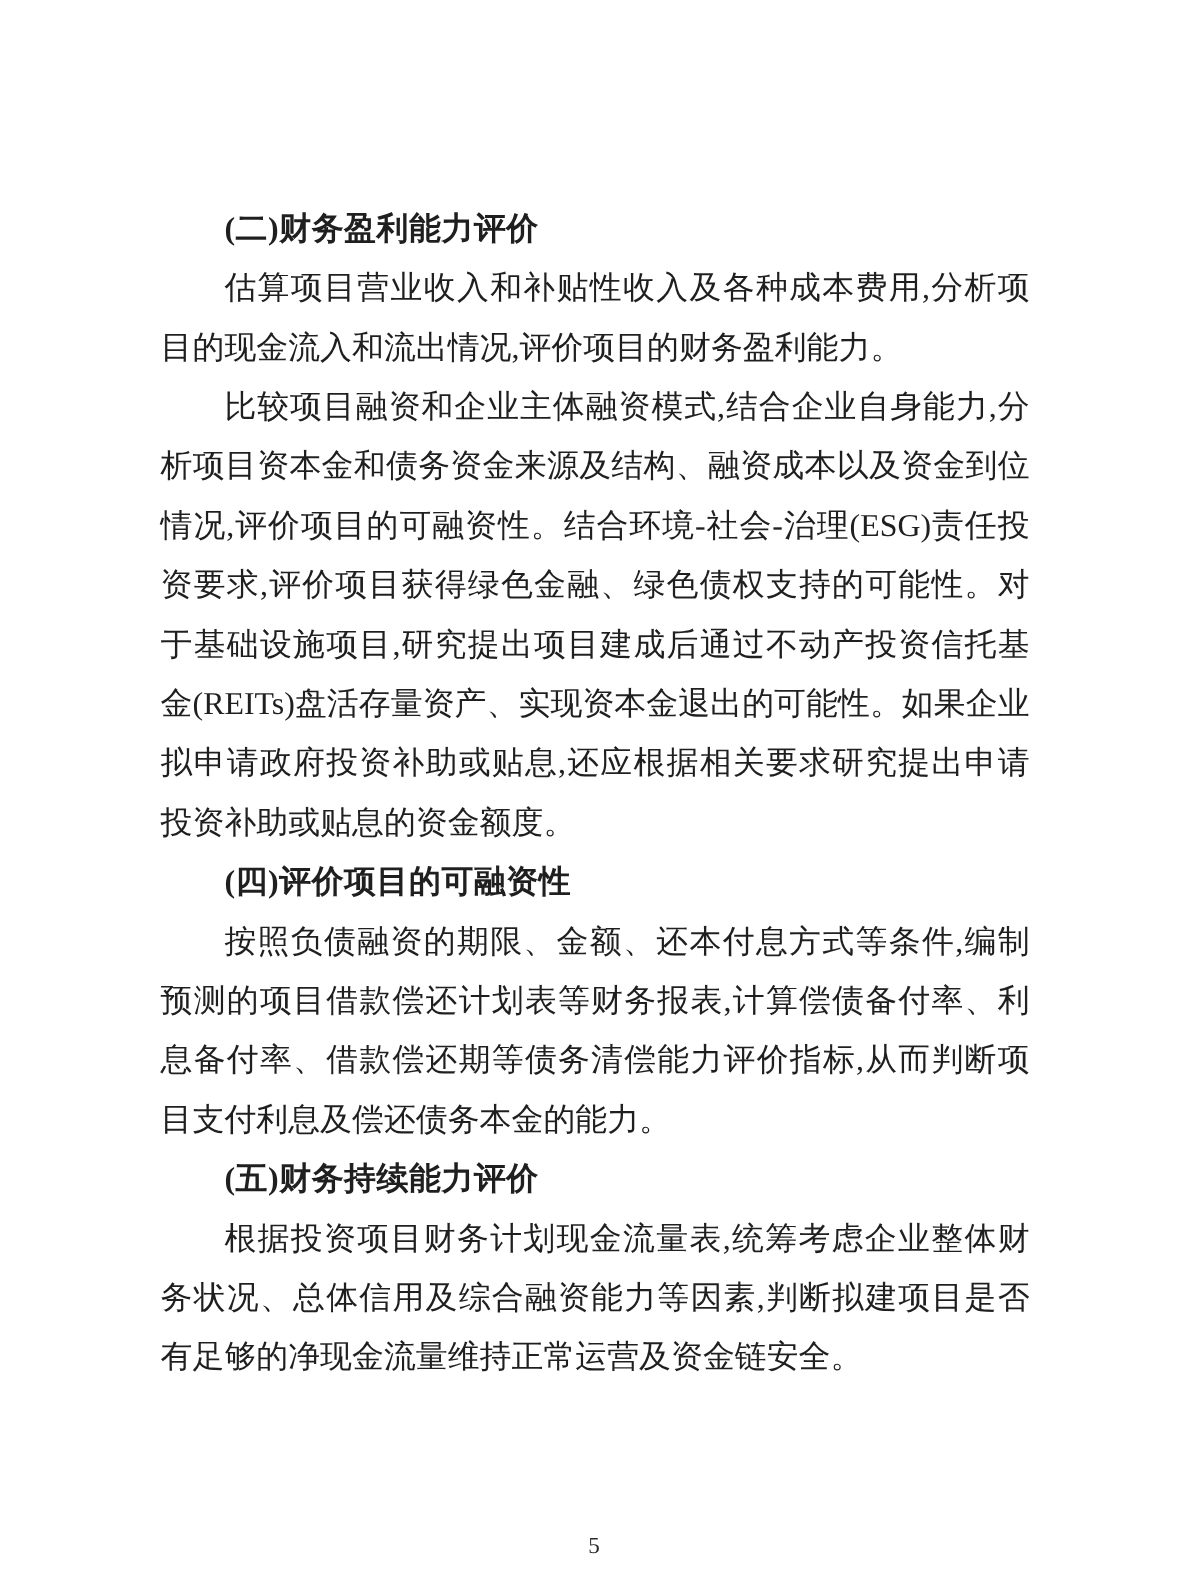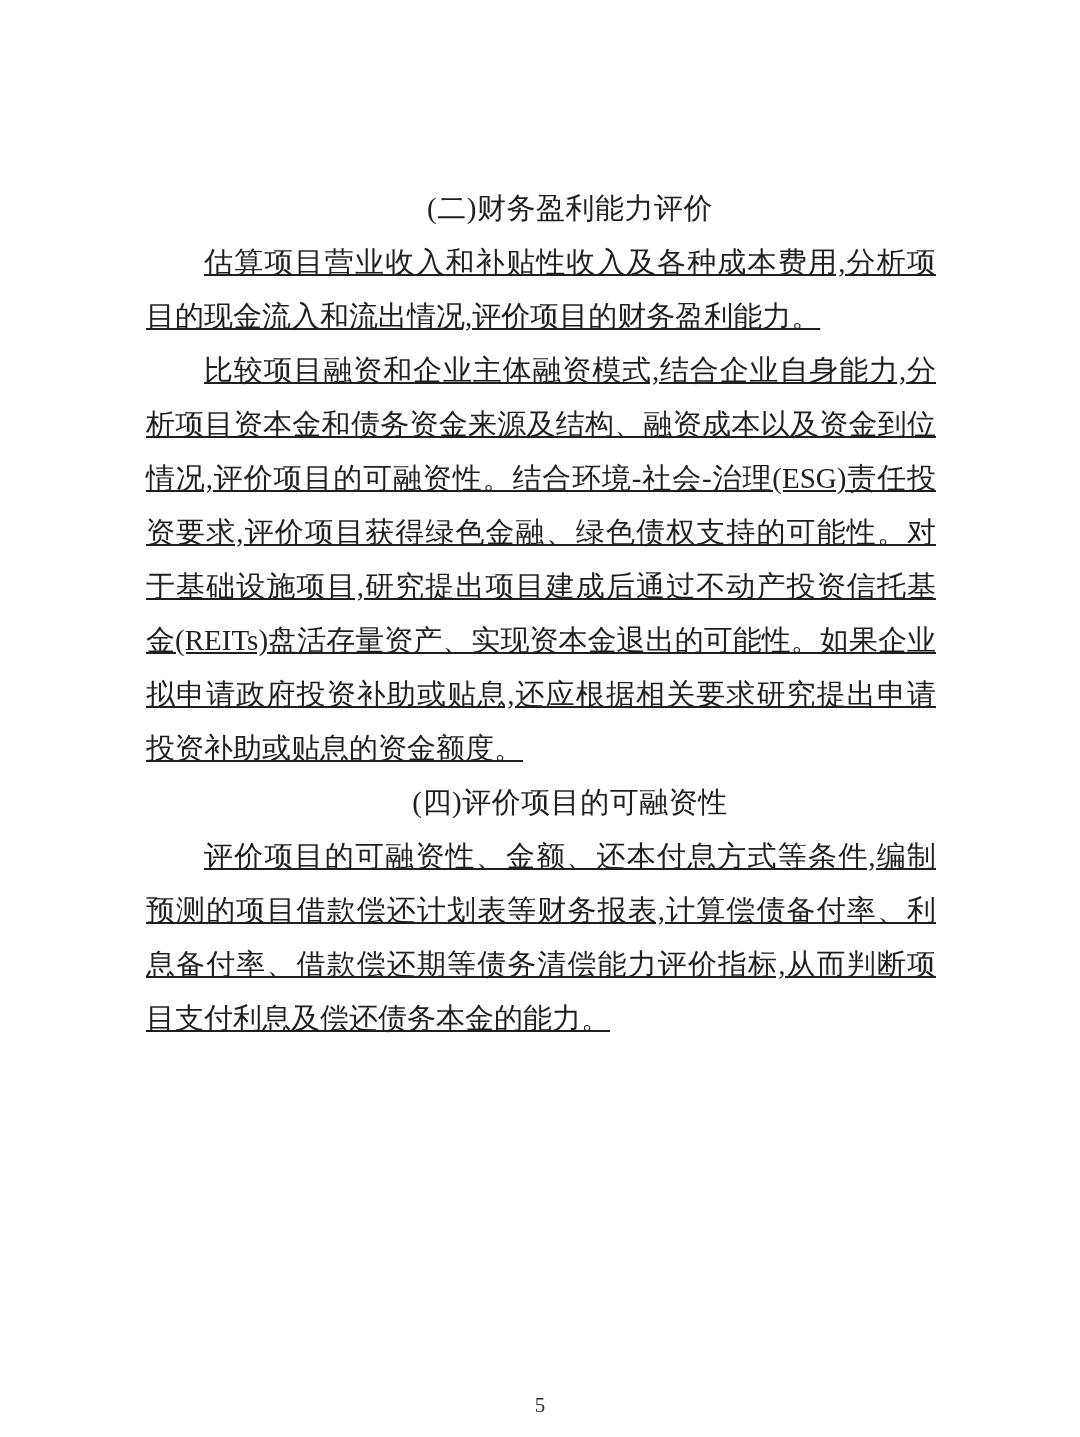--- a/index.html
+++ b/index.html
@@ -22,29 +22,28 @@
   }
   .content {
     position: absolute;
     left: 146px;
     top: 181px;
     width: 790px;
     font-size: 29px;
     line-height: 54px;
   }
   .heading {
-    font-weight: 400;
+    font-weight: 700;
     text-indent: 2em;
-    text-align: center;
+    text-align: left;
     letter-spacing: 0.5px;
   }
   .paragraph {
     text-indent: 2em;
     text-align: justify;
-    text-decoration: underline;
   }
   .page-number {
     position: absolute;
     left: 0;
     top: 1390px;
     width: 100%;
     text-align: center;
     font-size: 21px;
     line-height: 30px;
     color: #2a2a2a;
@@ -55,19 +54,21 @@
 
 <div class="page">
   <div class="content">
 
     <div class="heading">(二)财务盈利能力评价</div>
     <div class="paragraph">估算项目营业收入和补贴性收入及各种成本费用,分析项目的现金流入和流出情况,评价项目的财务盈利能力。</div>
 
     <div class="paragraph">比较项目融资和企业主体融资模式,结合企业自身能力,分析项目资本金和债务资金来源及结构、融资成本以及资金到位情况,评价项目的可融资性。结合环境-社会-治理(ESG)责任投资要求,评价项目获得绿色金融、绿色债权支持的可能性。对于基础设施项目,研究提出项目建成后通过不动产投资信托基金(REITs)盘活存量资产、实现资本金退出的可能性。如果企业拟申请政府投资补助或贴息,还应根据相关要求研究提出申请投资补助或贴息的资金额度。</div>
 
     <div class="heading">(四)评价项目的可融资性</div>
-    <div class="paragraph">评价项目的可融资性、金额、还本付息方式等条件,编制预测的项目借款偿还计划表等财务报表,计算偿债备付率、利息备付率、借款偿还期等债务清偿能力评价指标,从而判断项目支付利息及偿还债务本金的能力。</div>
+    <div class="paragraph">按照负债融资的期限、金额、还本付息方式等条件,编制预测的项目借款偿还计划表等财务报表,计算偿债备付率、利息备付率、借款偿还期等债务清偿能力评价指标,从而判断项目支付利息及偿还债务本金的能力。</div>
 
+    <div class="heading">(五)财务持续能力评价</div>
+    <div class="paragraph">根据投资项目财务计划现金流量表,统筹考虑企业整体财务状况、总体信用及综合融资能力等因素,判断拟建项目是否有足够的净现金流量维持正常运营及资金链安全。</div>
 
   </div>
 
   <div class="page-number">5</div>
 </div>
 
 </body></html>

